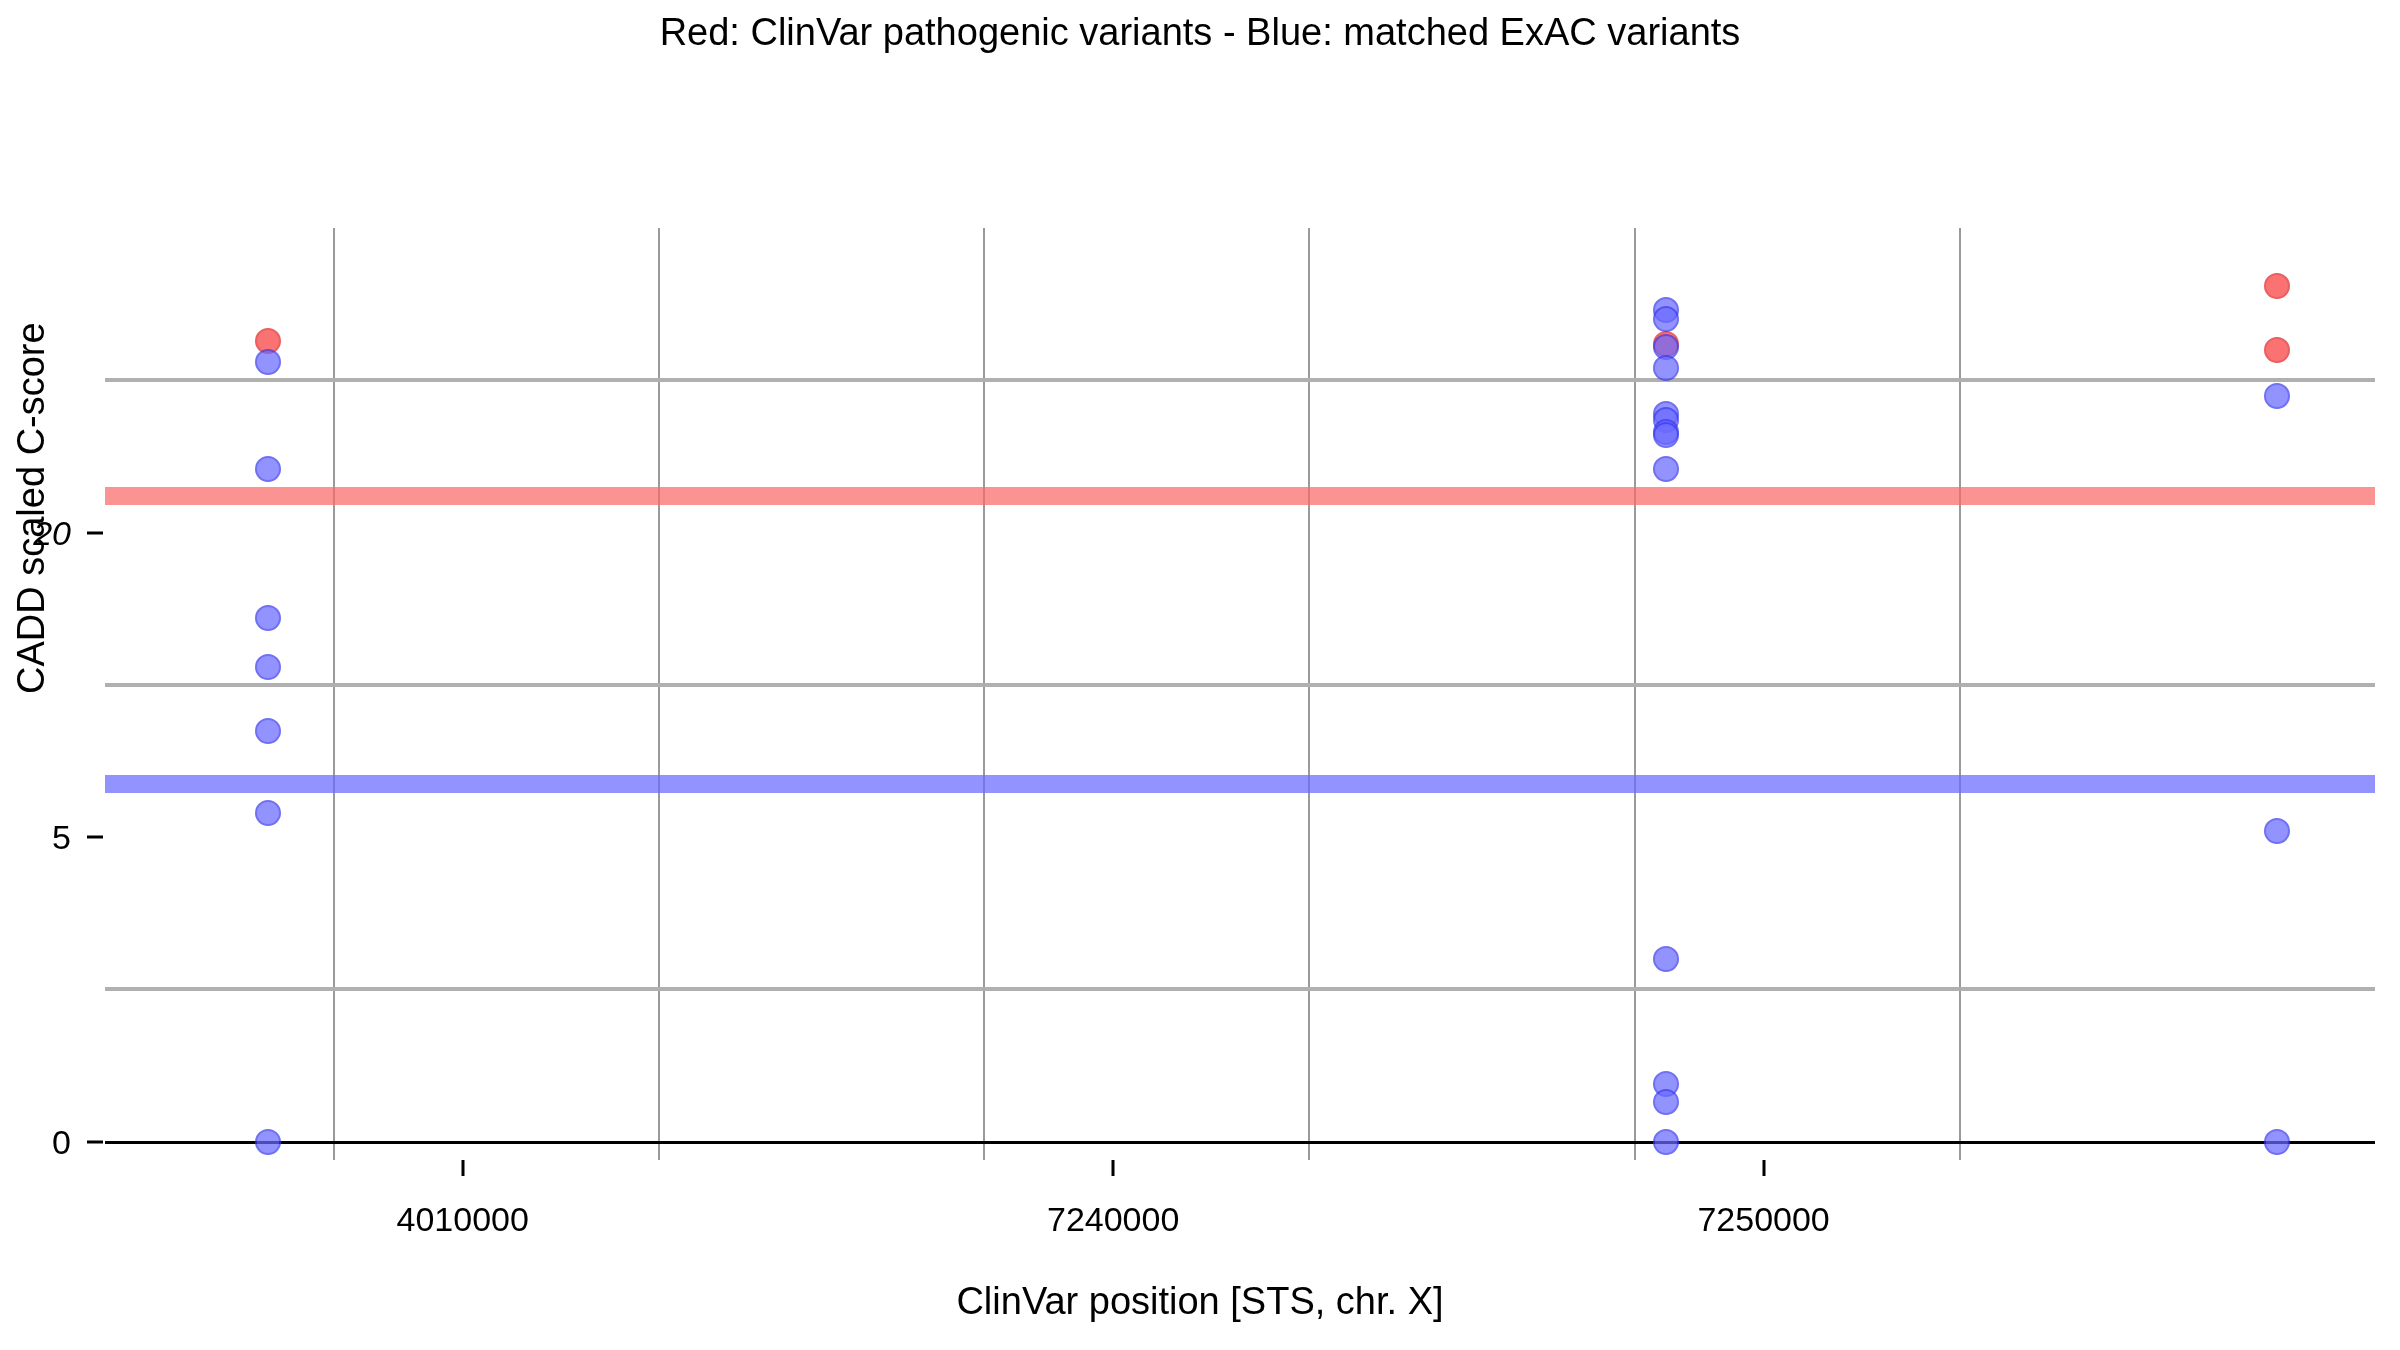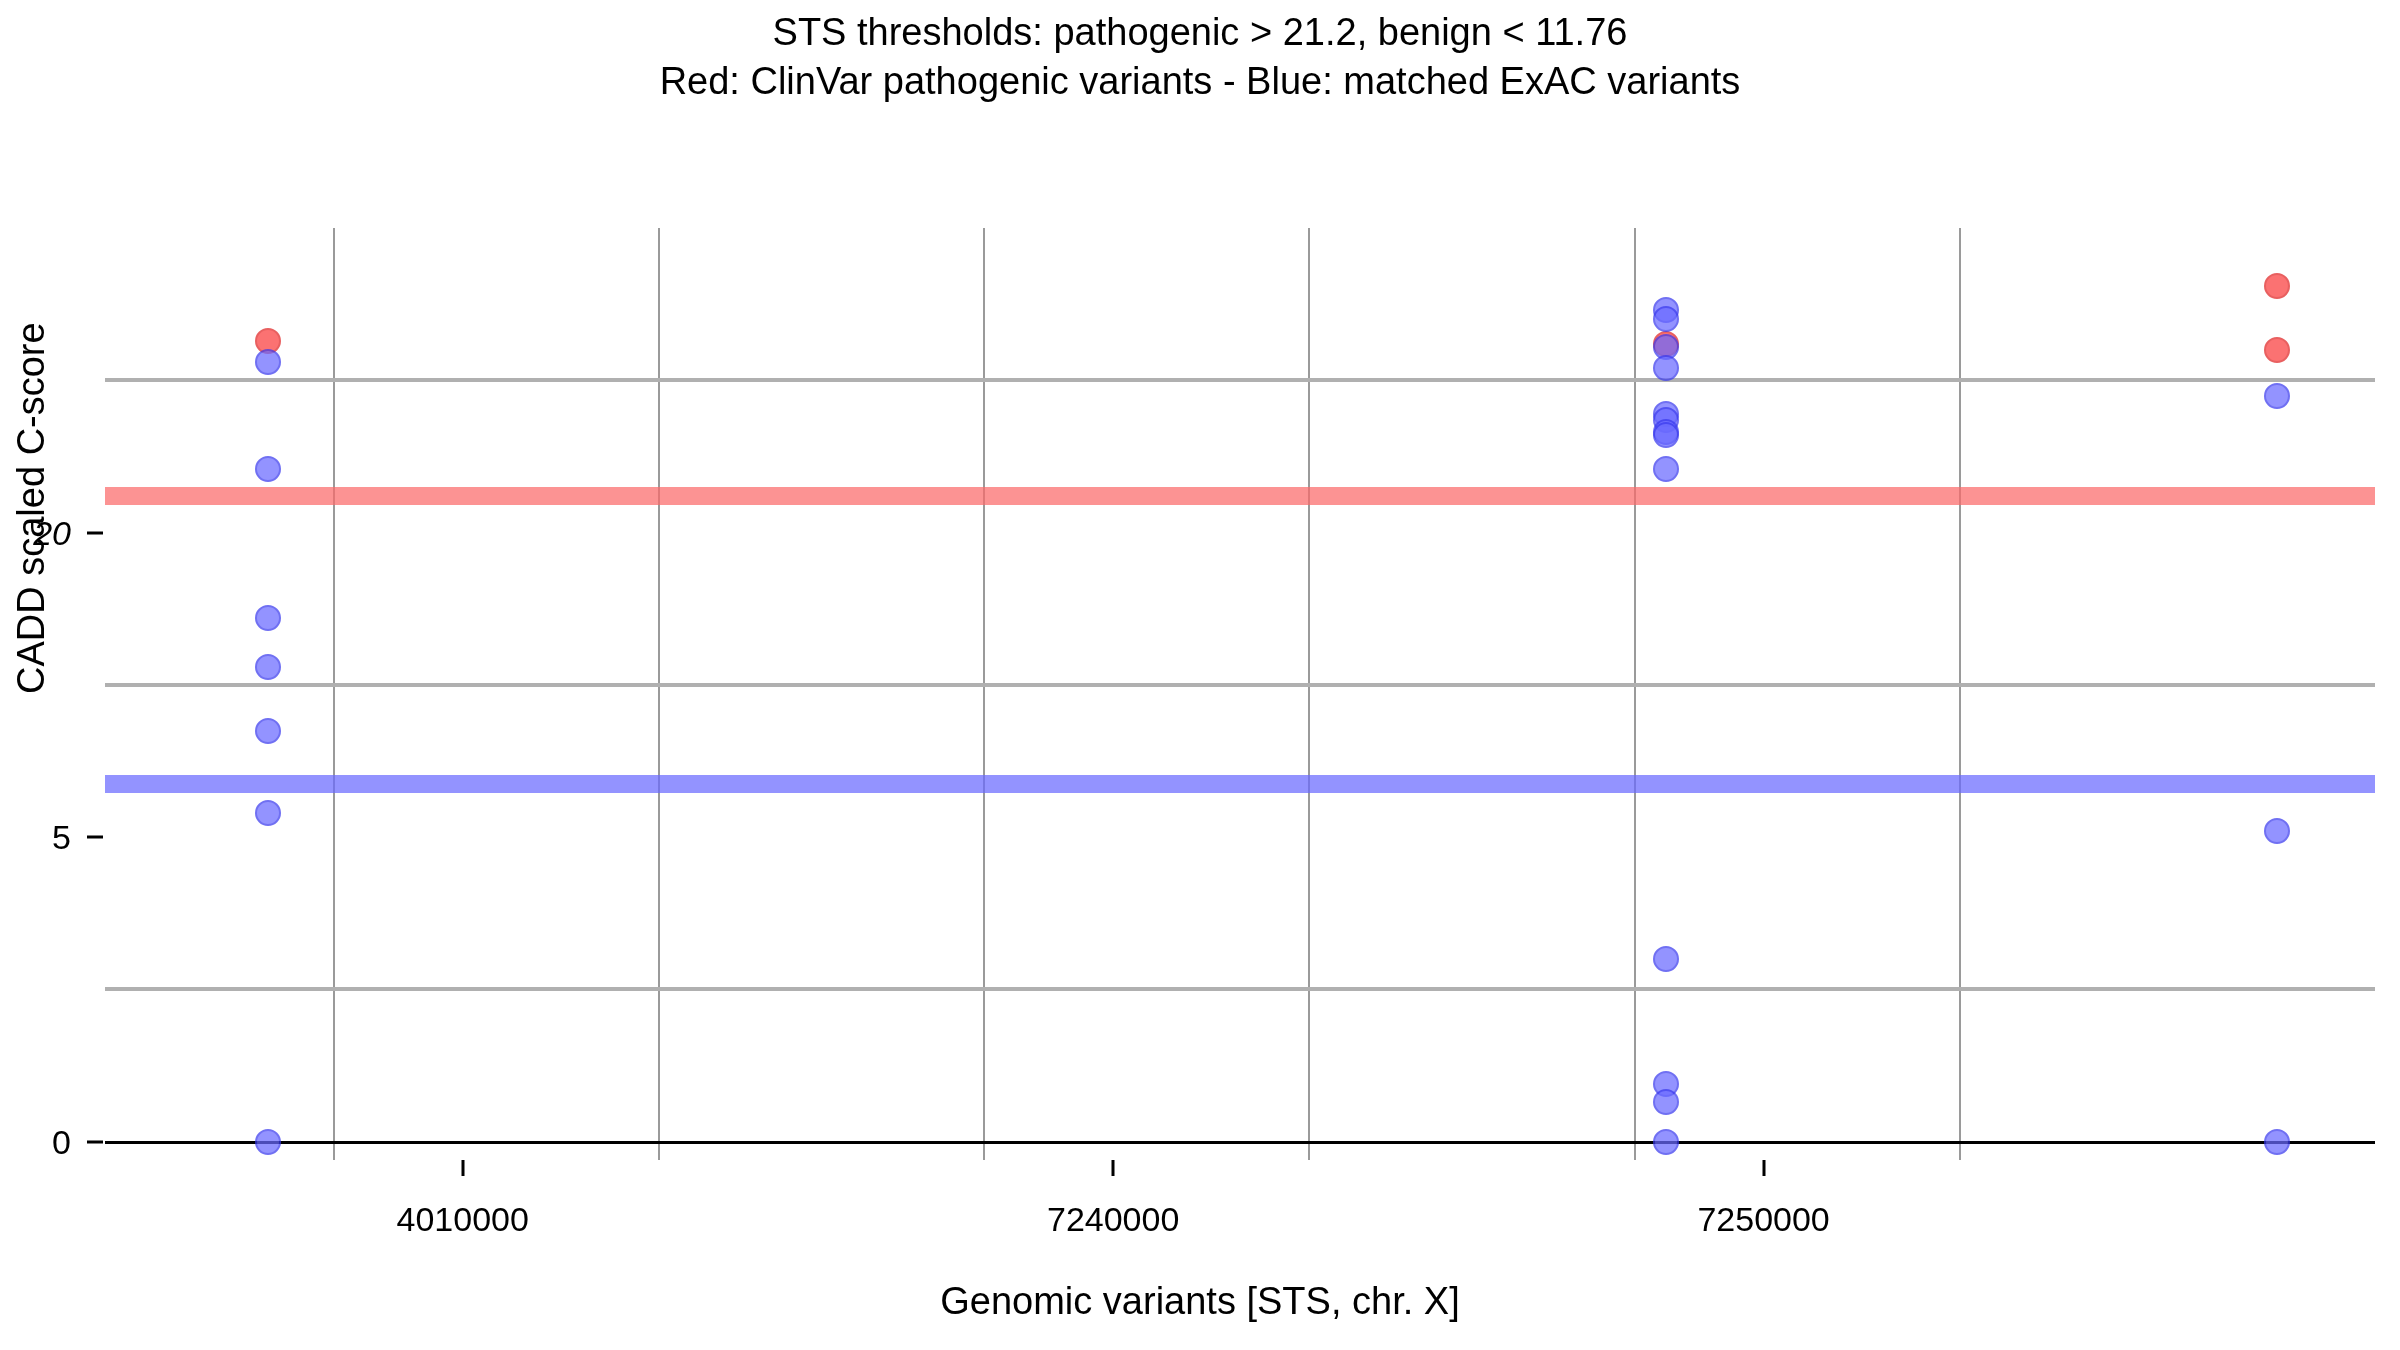--- a/index.html
+++ b/index.html
@@ -127,26 +127,25 @@
     color: #000;
     white-space: nowrap;
   }
 </style>
 </head>
 <body>
 
 <div id="figure">
 
   <div id="chart-title">
-    <div class="tline">STS thresholds: pathogenic &gt; 21.2, benign &lt; 11.76</div>
     <div class="tline">Red: ClinVar pathogenic variants - Blue: matched ExAC variants</div>
   </div>
 
   <div id="y-axis-title">CADD scaled C-score</div>
-  <div id="x-axis-title">Genomic variants [STS, chr. X]</div>
+  <div id="x-axis-title">ClinVar position [STS, chr. X]</div>
 
   <div id="y-axis"></div>
   <div id="x-axis"></div>
 
   <div id="plot-panel">
     <div id="vgrid-layer">
         <div class="vgrid" style="left: 227.65px;"></div>
         <div class="vgrid" style="left: 552.865px;"></div>
         <div class="vgrid" style="left: 878.08px;"></div>
         <div class="vgrid" style="left: 1203.3px;"></div>

